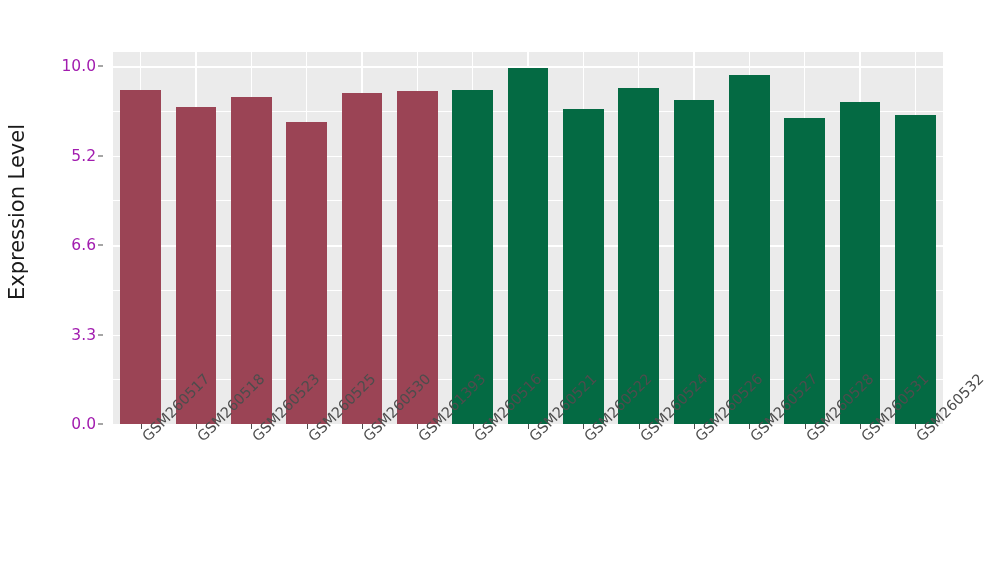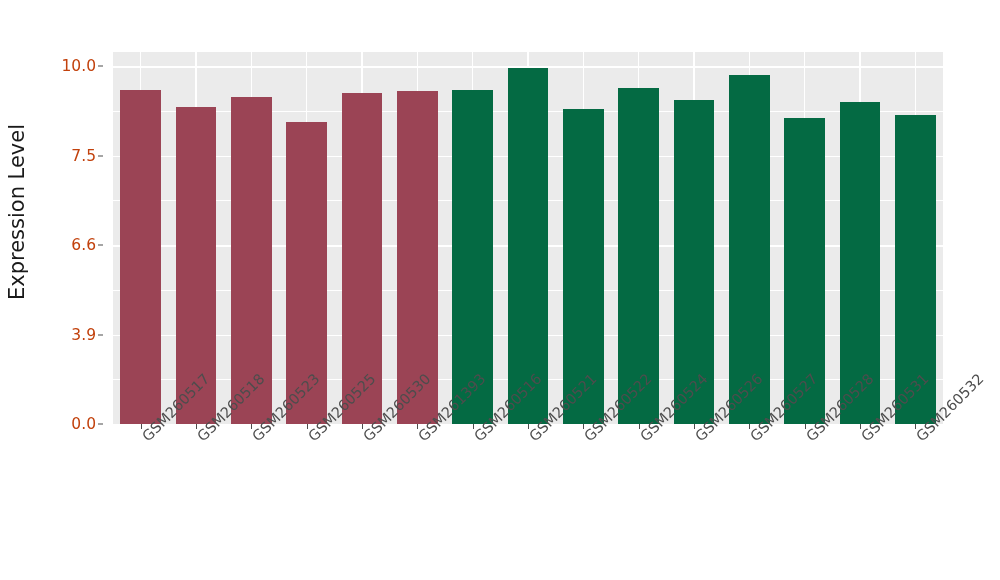--- a/index.html
+++ b/index.html
@@ -43,21 +43,21 @@
     left: 44px;
     top: 0px;
     width: 60px;
     height: 580px;
   }
   #y-ticks .ytick {
     position: absolute;
     right: 8px;
     transform: translateY(-50%);
     font-size: 15.5px;
-    color: #c2410c;
+    color: #a21caf;
     white-space: nowrap;
   }
   #y-ticks .ytickmark {
     position: absolute;
     right: 1px;
     width: 5px;
     height: 1px;
     background: #4d4d4d;
     transform: translateY(-50%);
   }
@@ -123,25 +123,25 @@
 
 <div id="figure">
 
   <div id="y-axis-title">
     <span>Expression Level</span>
   </div>
 
   <div id="y-ticks">
       <div class="ytick" style="top: 424px;">0.0</div>
       <div class="ytickmark" style="top: 424px;"></div>
-      <div class="ytick" style="top: 334.577px;">3.9</div>
+      <div class="ytick" style="top: 334.577px;">3.3</div>
       <div class="ytickmark" style="top: 334.577px;"></div>
       <div class="ytick" style="top: 245.154px;">6.6</div>
       <div class="ytickmark" style="top: 245.154px;"></div>
-      <div class="ytick" style="top: 155.731px;">7.5</div>
+      <div class="ytick" style="top: 155.731px;">5.2</div>
       <div class="ytickmark" style="top: 155.731px;"></div>
       <div class="ytick" style="top: 66.3077px;">10.0</div>
       <div class="ytickmark" style="top: 66.3077px;"></div>
     </div>
 
   <div id="panel">
       <div class="gridline minor" style="top: 327.288px;"></div>
       <div class="gridline minor" style="top: 237.865px;"></div>
       <div class="gridline minor" style="top: 148.442px;"></div>
       <div class="gridline minor" style="top: 59.0192px;"></div>

